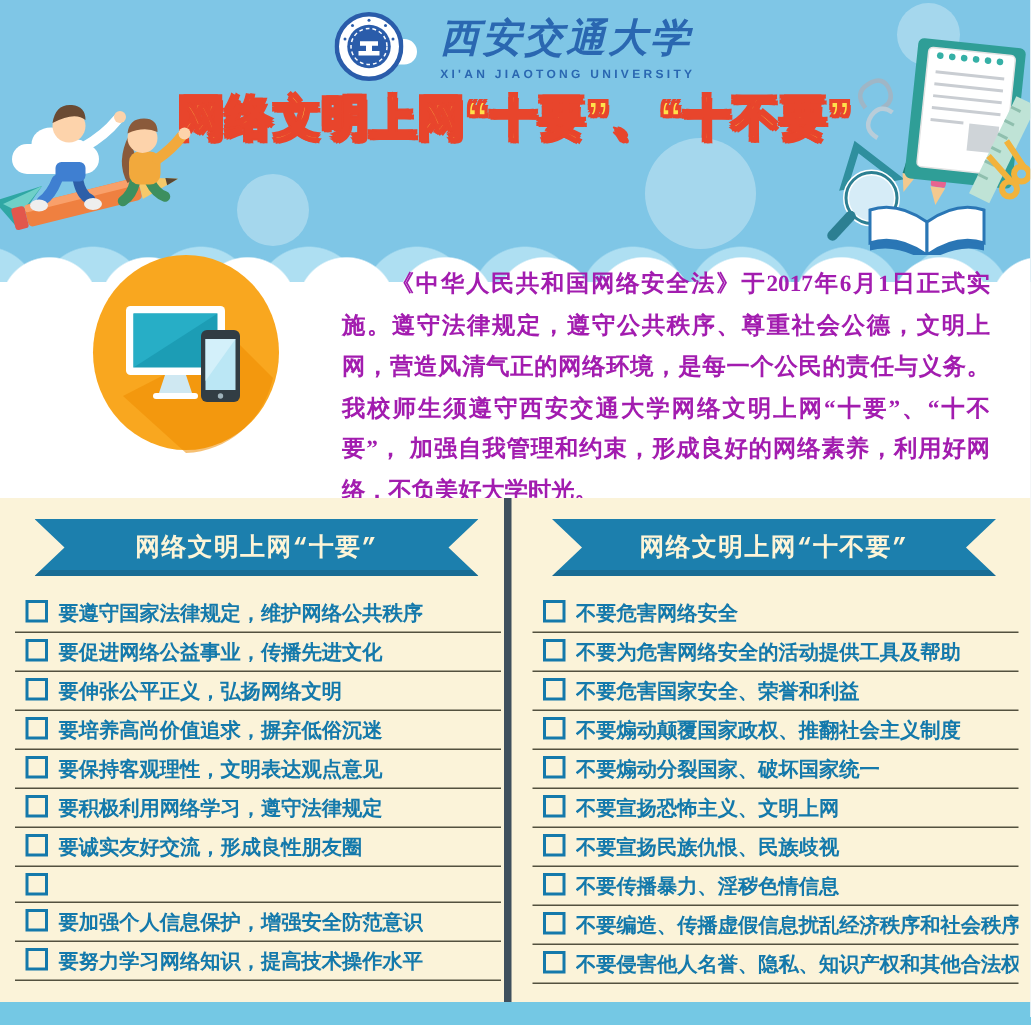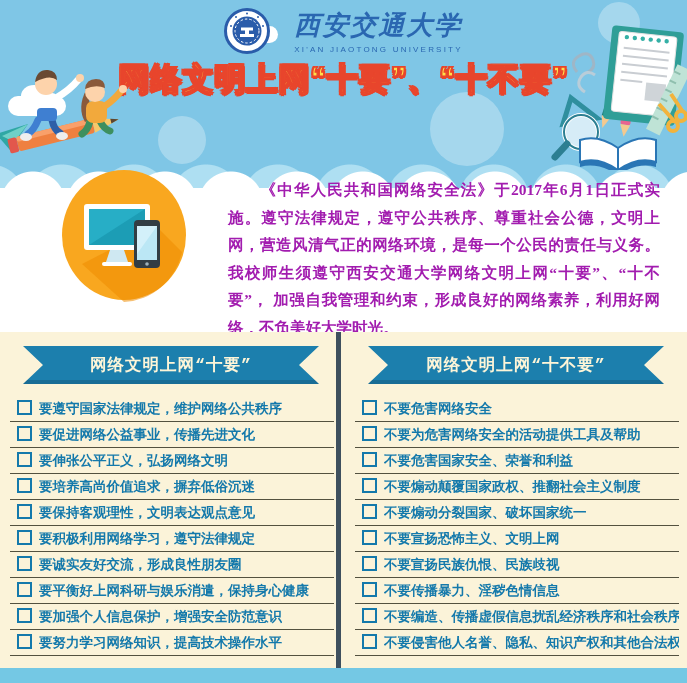--- a/index.html
+++ b/index.html
@@ -13,21 +13,21 @@
   .scallop-blue{position:absolute;left:0;top:126px;width:100%;height:62px;
     background:radial-gradient(circle 36px at 36px 74px,#aedff2 35px,rgba(0,0,0,0) 36px);
     background-size:72px 62px;background-position:26px 0;background-repeat:repeat-x;}
   .scallop-white{position:absolute;left:0;top:142px;width:100%;height:46px;
     background:radial-gradient(circle 33px at 33px 62px,#ffffff 32px,rgba(0,0,0,0) 33px);
     background-size:66px 46px;background-repeat:repeat-x;}
 
   
   .logo{position:absolute;left:0;top:8px;width:100%;display:flex;justify-content:center;align-items:center;gap:24px;}
   .logo-zh{font-family:"Liberation Serif",serif;font-style:italic;font-weight:bold;font-size:26px;color:#2a67b1;letter-spacing:2px;}
-  .logo-en{font-size:8px;font-weight:normal;letter-spacing:2.2px;color:#2a67b1;margin-top:2px;text-align:center;}
+  .logo-en{font-size:8px;font-weight:bold;letter-spacing:2.2px;color:#2a67b1;margin-top:2px;text-align:center;}
 
   
   .title{position:absolute;left:0;top:58px;width:100%;margin:0;text-align:center;
     font-size:31px;font-weight:900;letter-spacing:1px;color:#ffe14b;
     -webkit-text-stroke:1.3px #e8452c;
     text-shadow:2px 2px 0 #e8452c,-1.5px -1.5px 0 #e8452c,1.5px -1.5px 0 #e8452c,-1.5px 1.5px 0 #e8452c,0 2.5px 0 #e8452c;}
 
   .illu{position:absolute;}
   .illu-left{left:-6px;top:46px;}
   .illu-right{right:-6px;top:20px;}
@@ -246,21 +246,20 @@
             <span class="item-text">要积极利用网络学习，遵守法律规定</span>
           </div>
 
           <div class="item">
             <span class="checkbox"></span>
             <span class="item-text">要诚实友好交流，形成良性朋友圈</span>
           </div>
 
           <div class="item">
             <span class="checkbox"></span>
-            <span class="item-text">要平衡好上网科研与娱乐消遣，保持身心健康</span>
           </div>
 
           <div class="item">
             <span class="checkbox"></span>
             <span class="item-text">要加强个人信息保护，增强安全防范意识</span>
           </div>
 
           <div class="item">
             <span class="checkbox"></span>
             <span class="item-text">要努力学习网络知识，提高技术操作水平</span>

